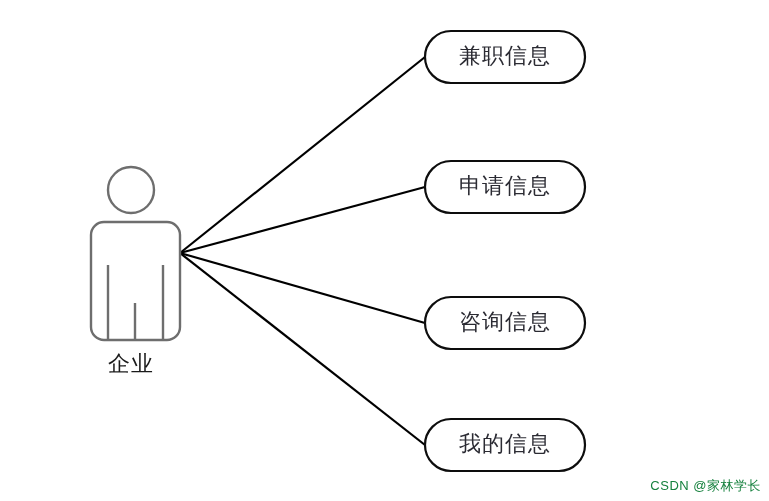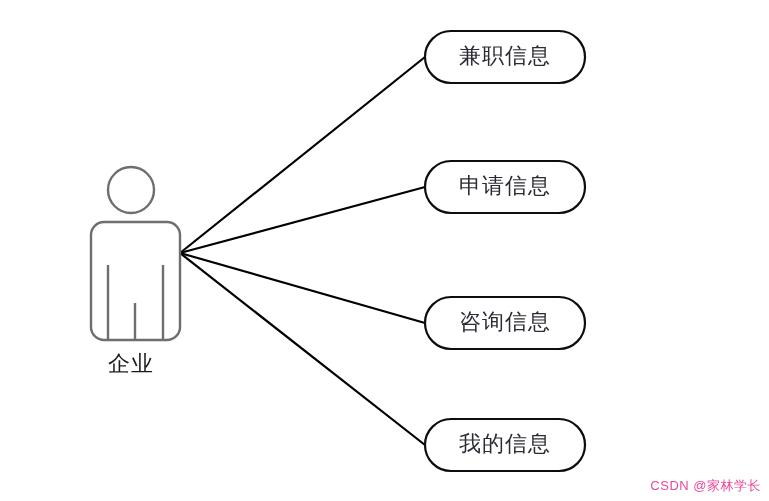--- a/index.html
+++ b/index.html
@@ -61,21 +61,21 @@
     text-anchor: middle;
     dominant-baseline: middle;
     letter-spacing: 1px;
   }
   .watermark {
     position: absolute;
     right: 8px;
     bottom: 6px;
     font-family: "Liberation Sans", "DejaVu Sans", sans-serif;
     font-size: 13px;
-    color: #ec4899;
+    color: #15803d;
     letter-spacing: 0.5px;
     white-space: nowrap;
     user-select: none;
   }
 </style>
 </head>
 <body>
 
 <svg id="diagram-canvas" viewBox="0 0 769 501" xmlns="http://www.w3.org/2000/svg">
 

